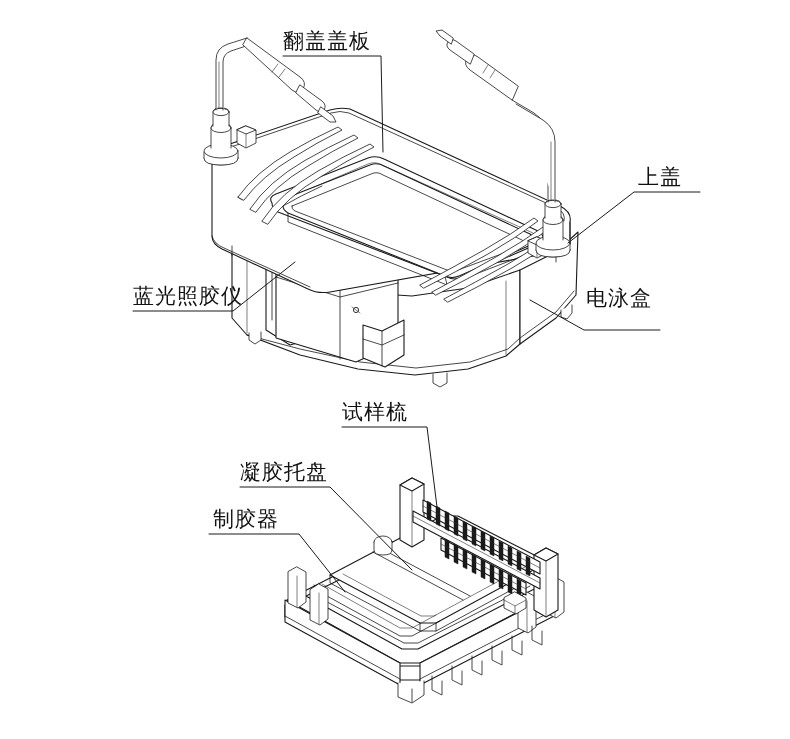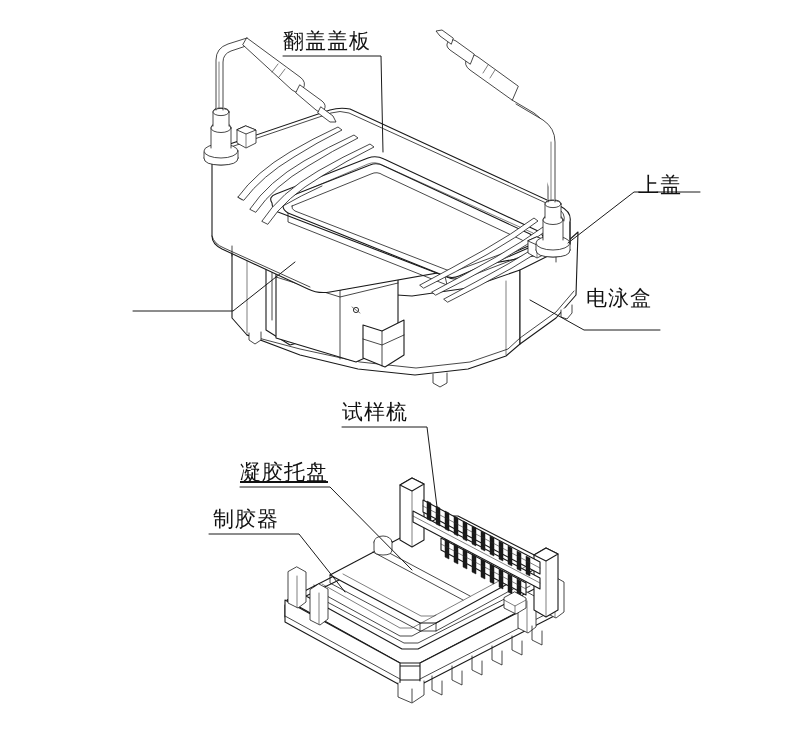--- a/index.html
+++ b/index.html
@@ -402,24 +402,25 @@
 
       <path class="leader" d="M240,487 L330,487 L412,570"></path>
 
       <path class="leader" d="M209,534 L299,534 L345,592"></path>
     </g>
 
   </svg>
 
   <div class="callout" style="left:283px; top:29px;">翻盖盖板</div>
 
-  <div class="callout" style="left:638px; top:165px;margin-top:8px;">上盖</div>
-
+  <div class="callout" style="left:638px; top:165px;">上盖</div>
+
+  <div class="callout" style="left:133px; top:284px;">蓝光照胶仪</div>
 
   <div class="callout" style="left:586px; top:286px;">电泳盒</div>
 
   <div class="callout" style="left:342px; top:400px;text-align:right;">试样梳</div>
 
-  <div class="callout" style="left:240px; top:460px;text-decoration:underline;">凝胶托盘</div>
+  <div class="callout" style="left:240px; top:460px;">凝胶托盘</div>
 
   <div class="callout" style="left:213px; top:507px;">制胶器</div>
 
 </div>
 
 </body></html>

